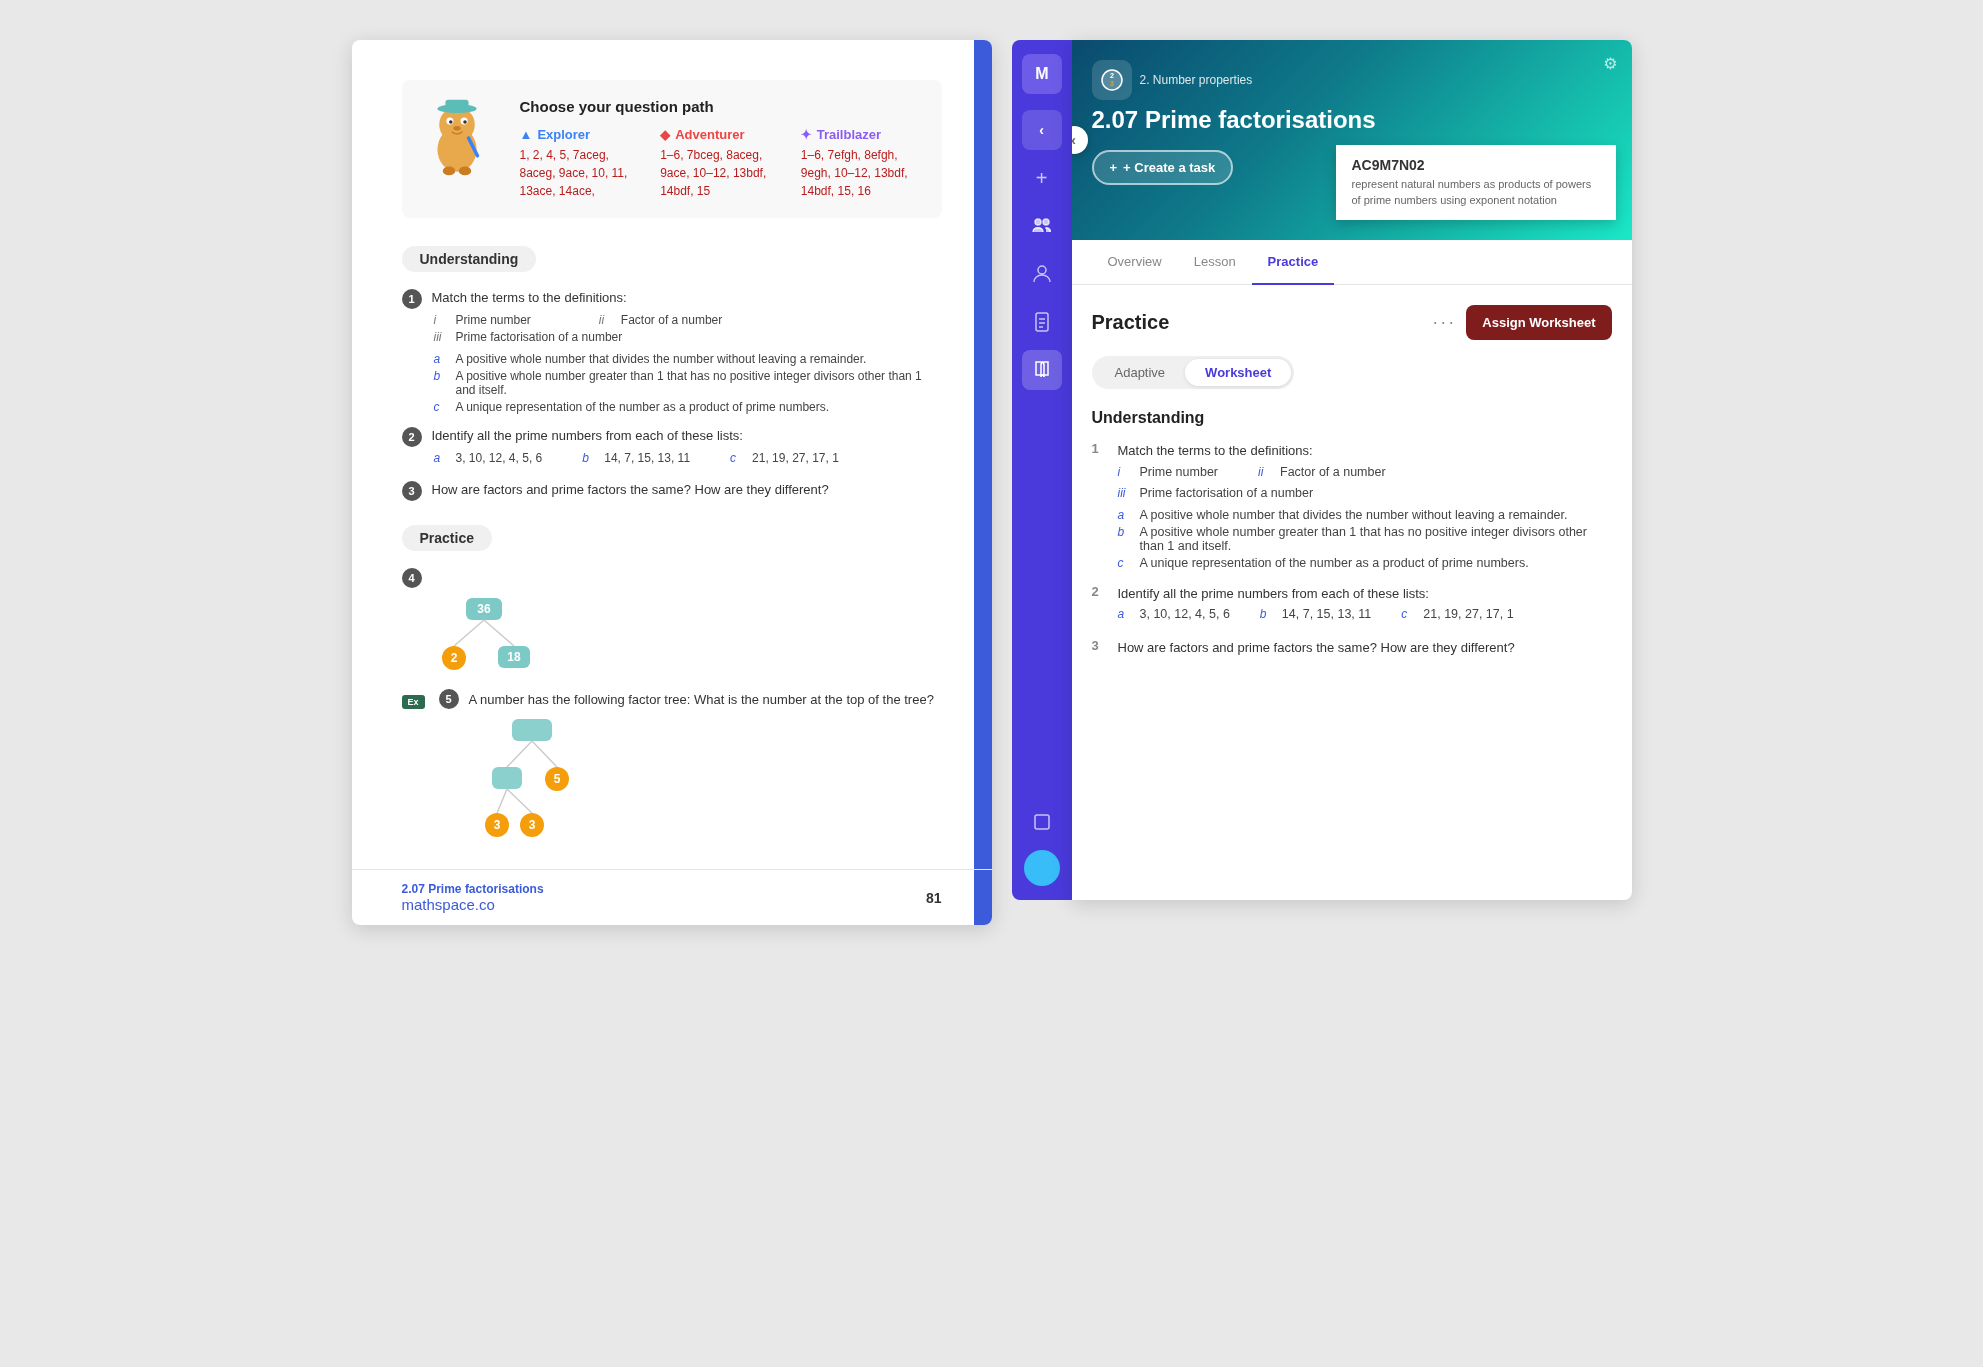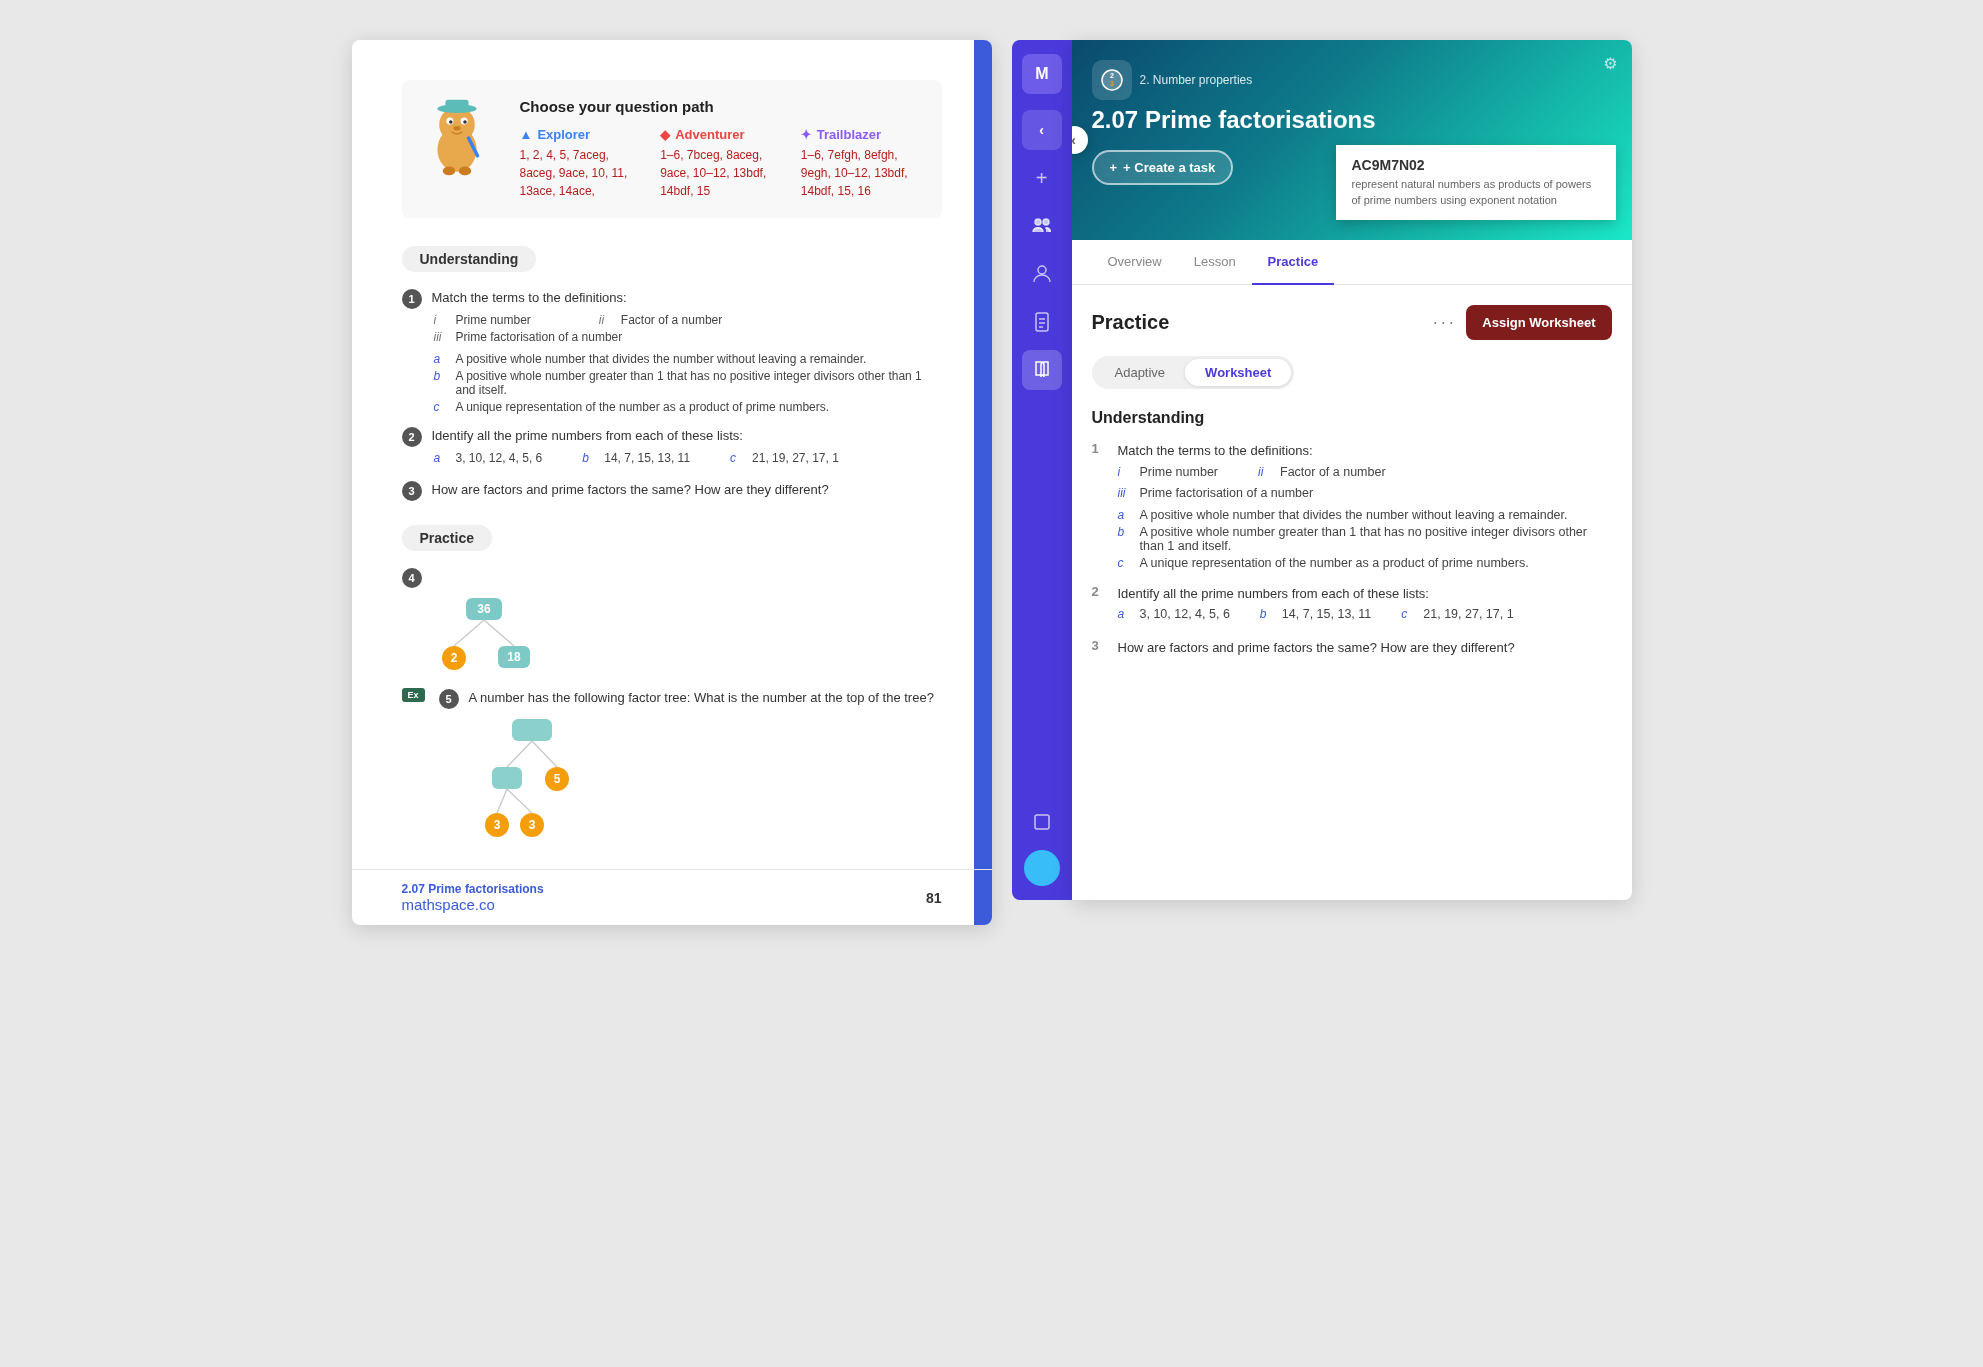--- a/index.html
+++ b/index.html
@@ -684,21 +684,21 @@
               <text x="20" y="66" text-anchor="middle" font-size="12" font-weight="700" fill="white">2</text>
 
               <rect x="64" y="50" width="32" height="22" rx="6" fill="#5bbcb8" opacity="0.8"></rect>
               <text x="80" y="65" text-anchor="middle" font-size="12" font-weight="700" fill="white">18</text>
             </svg>
           </div>
         </div>
       </div>
 
       <div class="question-item">
-        <div class="q-number" style="align-items: flex-start;">
+        <div class="q-number" style="align-items: flex-end;">
           <span class="fluency-badge">Ex</span>
           <span class="q-num-badge">5</span>
           <div style="flex: 1;">
             <div class="q-text">A number has the following factor tree: What is the number at the top of the tree?</div>
           </div>
         </div>
 
         <div style="margin-left: 80px; margin-top: 8px;">
           <svg width="100" height="120" viewBox="0 0 100 120">
 

